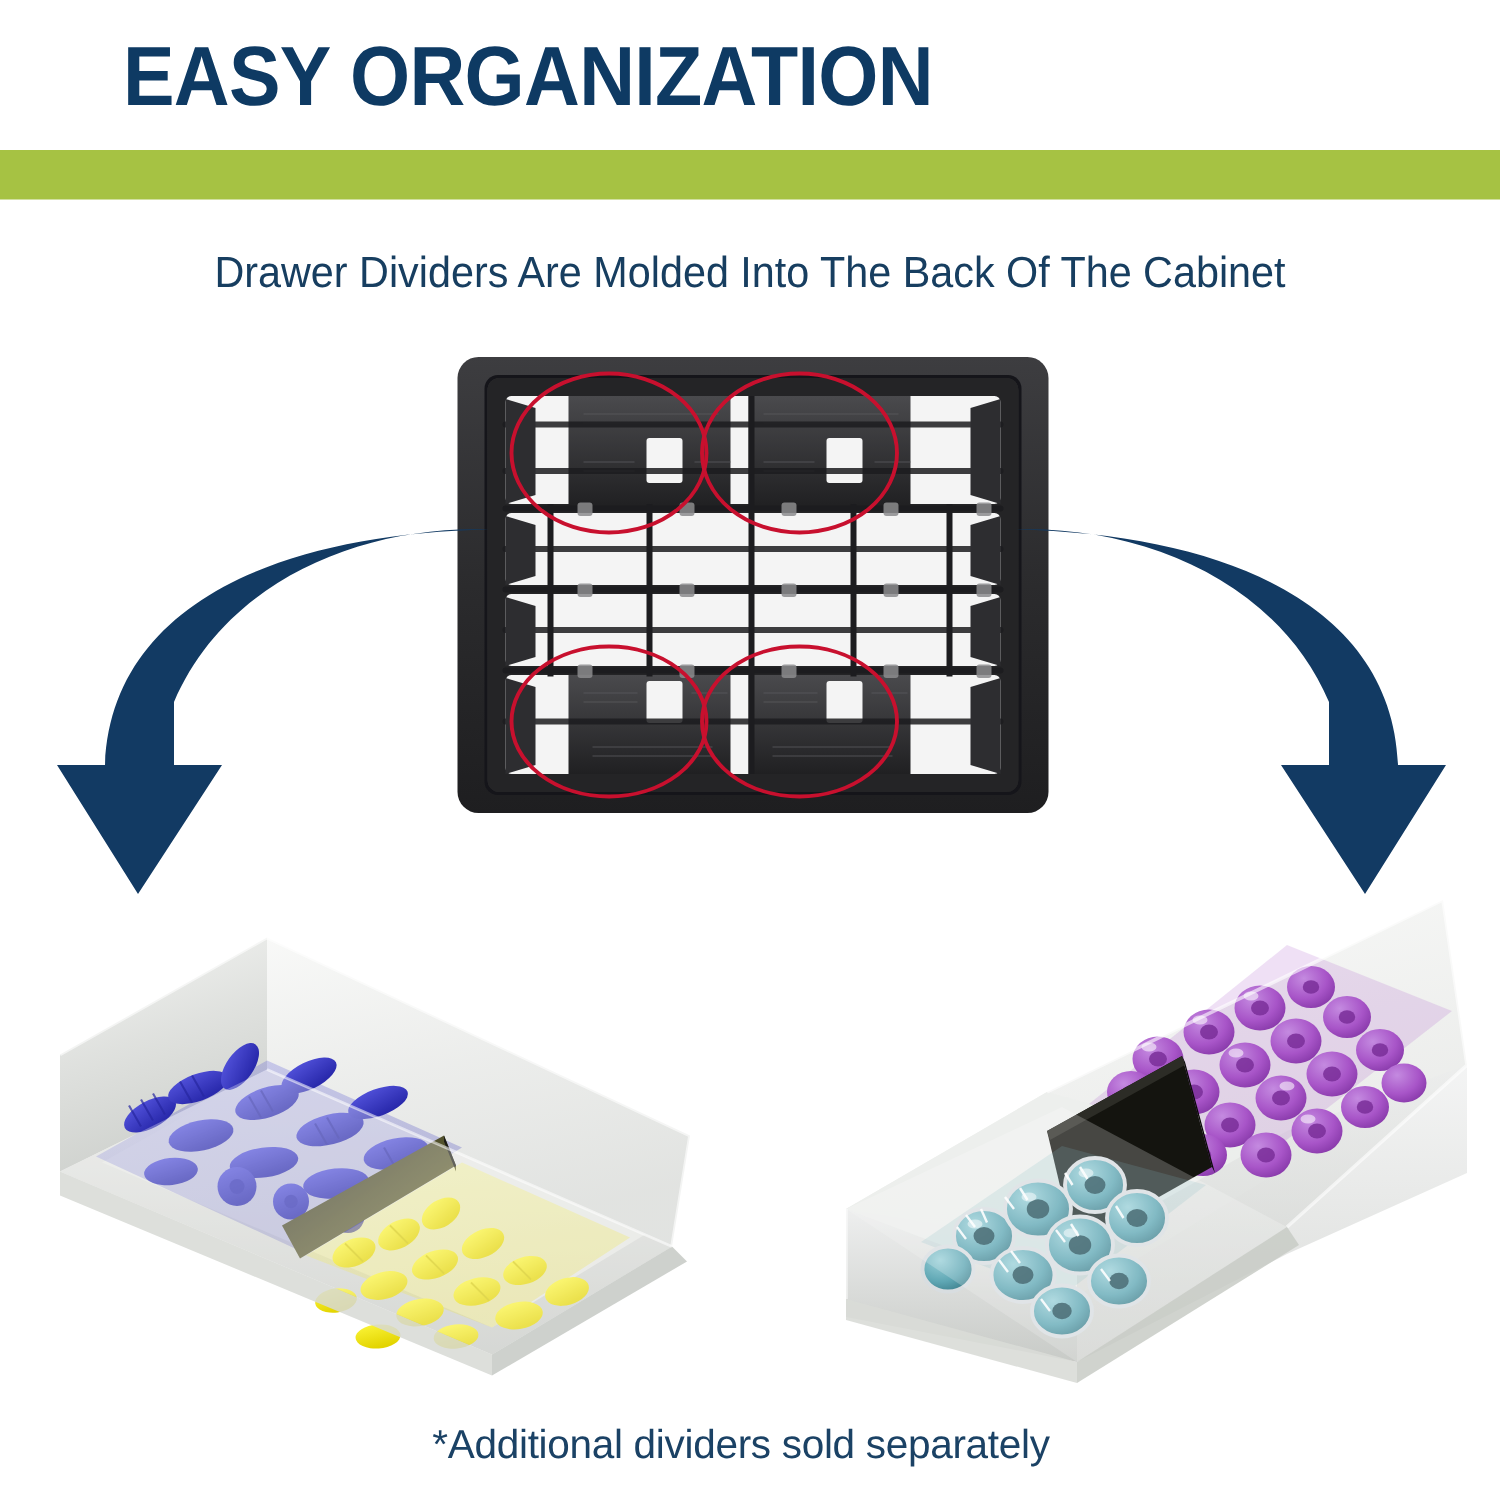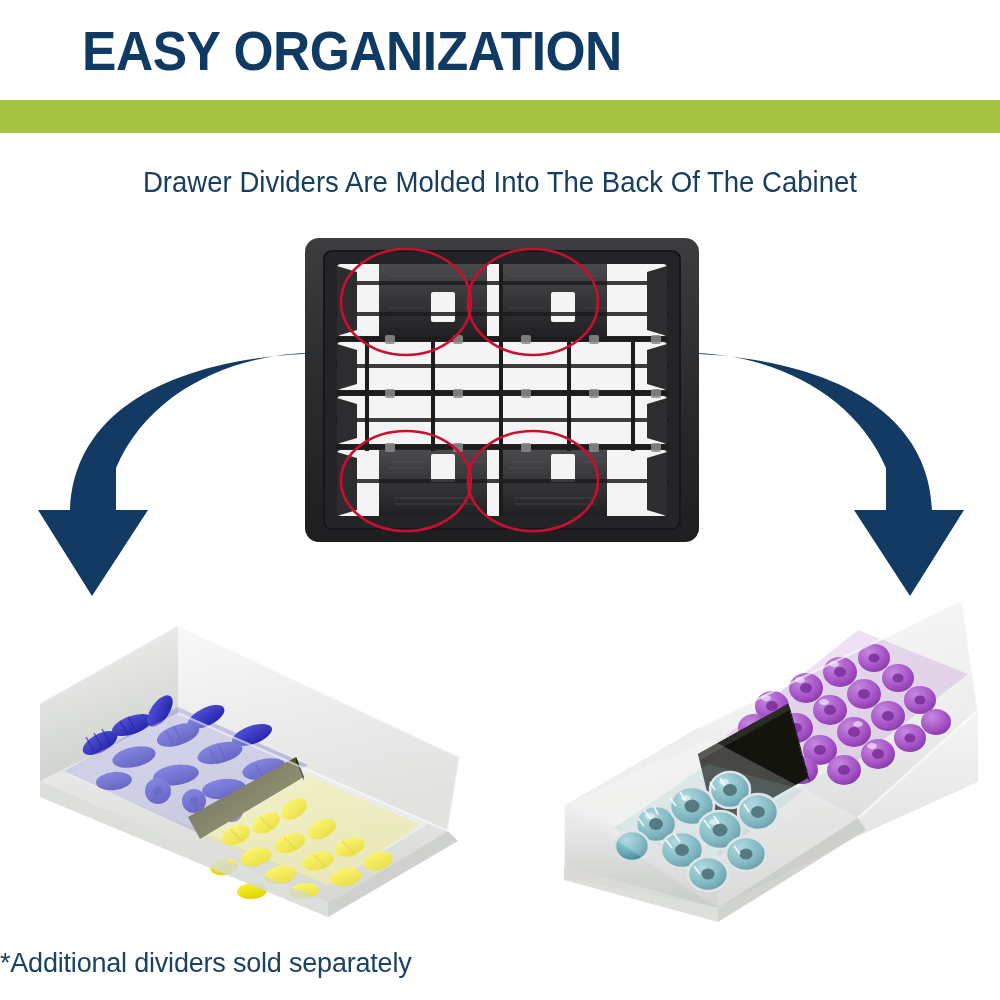--- a/index.html
+++ b/index.html
@@ -79,21 +79,21 @@
   #drawer-left  { left: 28px;  top: 585px; width: 450px; height: 340px; }
   #drawer-right { left: 558px; top: 578px; width: 446px; height: 352px; }
   .drawer-svg { display: block; width: 100%; height: 100%; }
 
   
   #footnote {
     position: absolute;
     left: 0;
     top: 946px;
     width: 988px;
-    text-align: left;
+    text-align: center;
     color: #1B4265;
     font-size: 27px;
     font-weight: 400;
     line-height: 34px;
     white-space: nowrap;
     letter-spacing: -0.2px;
   }
 </style>
 </head>
 <body>

